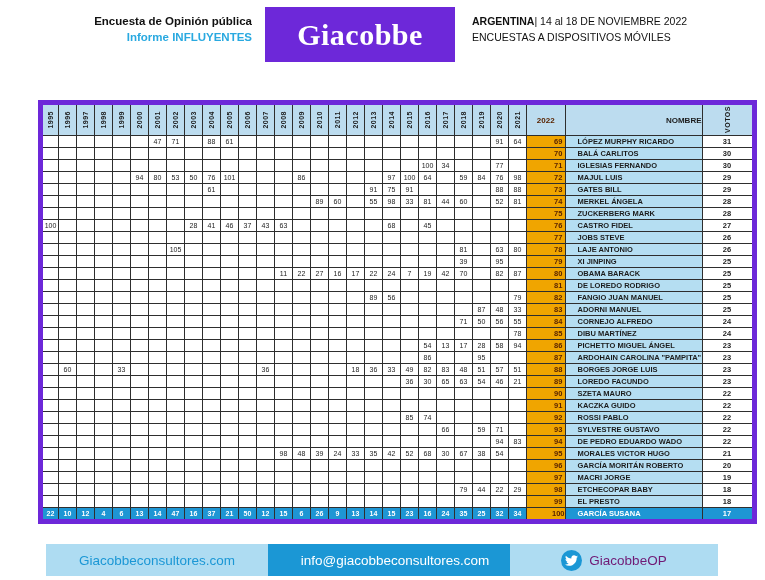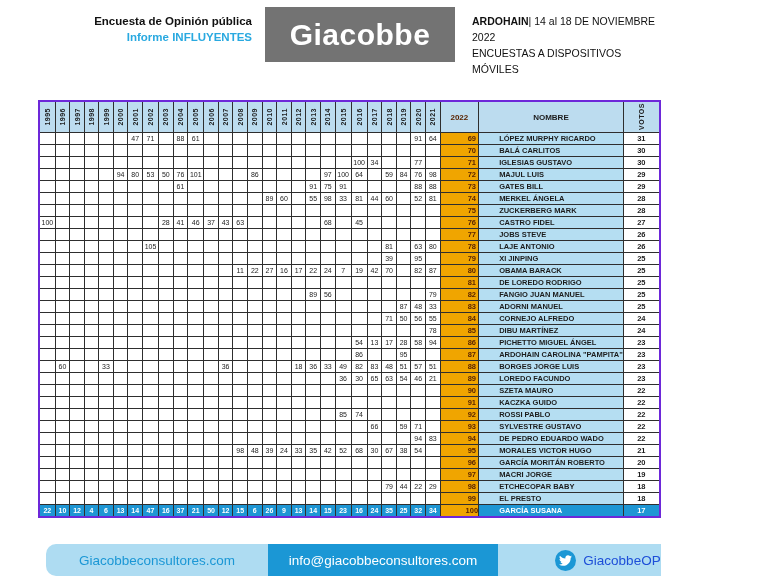--- a/index.html
+++ b/index.html
@@ -1,72 +1,72 @@
 <!DOCTYPE html>
 <html><head>
 <meta charset="utf-8">
 <style>
   html,body{margin:0;padding:0;background:#ffffff;}
-  .page{position:relative;width:661px;height:580px;background:#ffffff;overflow:hidden;
+  .page{position:relative;width:765px;height:580px;background:#ffffff;overflow:hidden;
         font-family:"Liberation Sans", sans-serif;}
 
   
   .hdr-left{position:absolute;top:13px;left:0;width:252px;text-align:right;
             font-weight:bold;font-size:11.5px;line-height:16px;color:#111;}
   .blue-t{color:#29A9E0;text-align:right;}
-  .logo-box{position:absolute;left:265px;top:7px;width:190px;height:55px;background:#737373;
-            display:flex;align-items:center;justify-content:center;}
+  .logo-box{position:absolute;left:265px;top:7px;width:190px;height:55px;background:#6d28d9;
+            display:flex;align-items:center;justify-content:center;font-family:Liberation Serif, serif;}
   .logo-box span{color:#fff;font-size:30px;font-weight:bold;letter-spacing:0.5px;}
   .hdr-right{position:absolute;left:472px;top:13px;font-size:10.5px;line-height:16px;color:#111;}
   .hdr-right .b{font-weight:bold;}
   .hdr-right .blue-t{font-weight:bold;}
 
   
   .tbl{position:absolute;left:38px;top:100px;border-collapse:collapse;table-layout:fixed;
-       border:2px solid #6d28d9;}
+       border:5px solid #6d28d9;}
   .tbl th,.tbl td{border:1px solid #2e2e2e;padding:0;margin:0;text-align:center;
        font-size:7px;color:#1c1c1c;overflow:hidden;white-space:nowrap;}
   .tbl thead th{background:#BCDCEF;height:30px;font-weight:bold;vertical-align:middle;}
   .vert{display:inline-block;writing-mode:vertical-rl;transform:rotate(180deg);
         font-size:7px;font-weight:bold;letter-spacing:0.5px;}
   th.rank-h{background:#F0A500;font-size:8px;color:#5a2400;}
-  th.name-h{text-align:center;padding-left:0;font-size:8px;}
+  th.name-h{text-align:right;padding-left:0;font-size:8px;}
   tbody td{height:11px;line-height:11px;background:#fff;}
-  td.name-c{background:#B5DEF2;text-align:left;padding-left:20px;font-weight:bold;font-size:7.5px;}
+  td.name-c{background:#B5DEF2;text-align:left;padding-left:12px;font-weight:bold;font-size:7.5px;}
   td.rank-c{background:#F0A500;font-weight:bold;font-size:7.5px;color:#5a2400;padding-left:25px;}
   td.votes-c{font-weight:bold;font-size:7.5px;}
   tr.hl td{background:#1E96D4;color:#fff;font-weight:bold;}
   tr.hl td.name-c{background:#1E96D4;color:#fff;}
   tr.hl td.rank-c{background:#F0A500;color:#5a2400;}
 
   
   .footer{position:absolute;left:46px;top:544px;width:672px;height:32px;background:#AEDCF2;
-          display:flex;align-items:stretch;font-size:13.5px;border-radius:10px;}
+          display:flex;align-items:stretch;font-size:13.5px;}
   .f-left{width:222px;display:flex;align-items:center;justify-content:center;color:#1B97D5;}
-  .f-mid{width:230px;background:#1B97D5;color:#fff;display:flex;align-items:center;justify-content:center;}
-  .f-right{flex:1;display:flex;align-items:center;justify-content:center;gap:7px;color:#1d4ed8;}
+  .f-mid{width:230px;background:#1B97D5;color:#fff;display:flex;align-items:center;justify-content:center;padding-left:12px;}
+  .f-right{flex:1;display:flex;align-items:center;justify-content:center;gap:7px;color:#701a75;}
   .tw-badge{width:21px;height:21px;border-radius:50%;background:#1B97D5;
             display:flex;align-items:center;justify-content:center;}
 </style>
 </head>
 <body>
 
 <div class="page">
 
   <div class="hdr-left">
     <div>Encuesta de Opinión pública</div>
     <div class="blue-t">Informe INFLUYENTES</div>
   </div>
 
   <div class="logo-box">
     <span>Giacobbe</span>
   </div>
 
   <div class="hdr-right">
-    <div><span class="b">ARDOHAIN</span><span>| 14 al 18 DE NOVIEMBRE 2022</span></div>
+    <div><span class="b">ARGENTINA</span><span>| 14 al 18 DE NOVIEMBRE 2022</span></div>
     <div>ENCUESTAS A DISPOSITIVOS MÓVILES</div>
   </div>
 
   <table class="tbl">
     <colgroup id="cols">
         <col style="width: 18px;">
         <col style="width: 18px;">
         <col style="width: 18px;">
         <col style="width: 18px;">
         <col style="width: 18px;">
@@ -217,21 +217,21 @@
           <td class="year-c"></td>
           <td class="year-c"></td>
           <td class="year-c"></td>
           <td class="year-c">100</td>
           <td class="year-c">34</td>
           <td class="year-c"></td>
           <td class="year-c"></td>
           <td class="year-c">77</td>
           <td class="year-c"></td>
           <td class="rank-c">71</td>
-          <td class="name-c">IGLESIAS GUSTAVO</td>
+          <td class="name-c">IGLESIAS FERNANDO</td>
           <td class="votes-c">30</td>
         </tr>
         <tr>
           <td class="year-c"></td>
           <td class="year-c"></td>
           <td class="year-c"></td>
           <td class="year-c"></td>
           <td class="year-c"></td>
           <td class="year-c">94</td>
           <td class="year-c">80</td>

